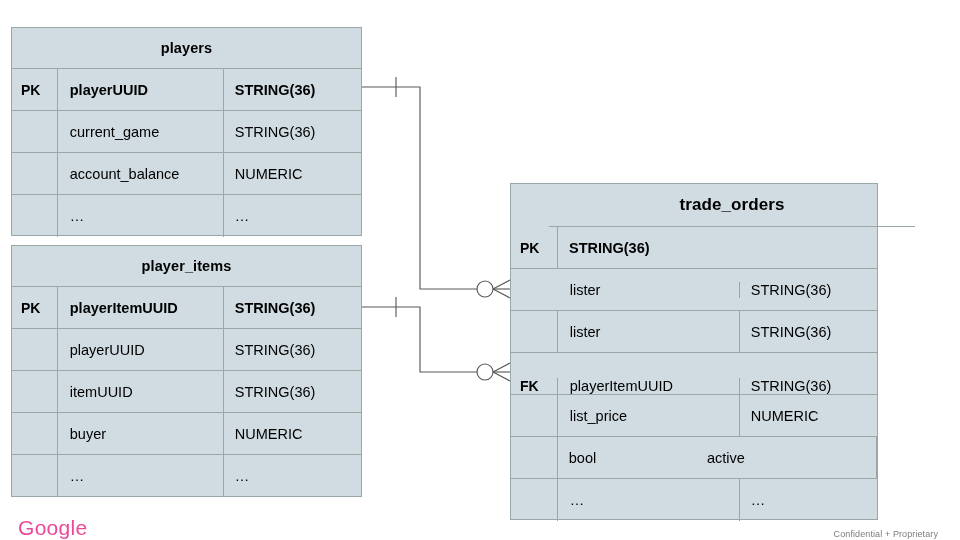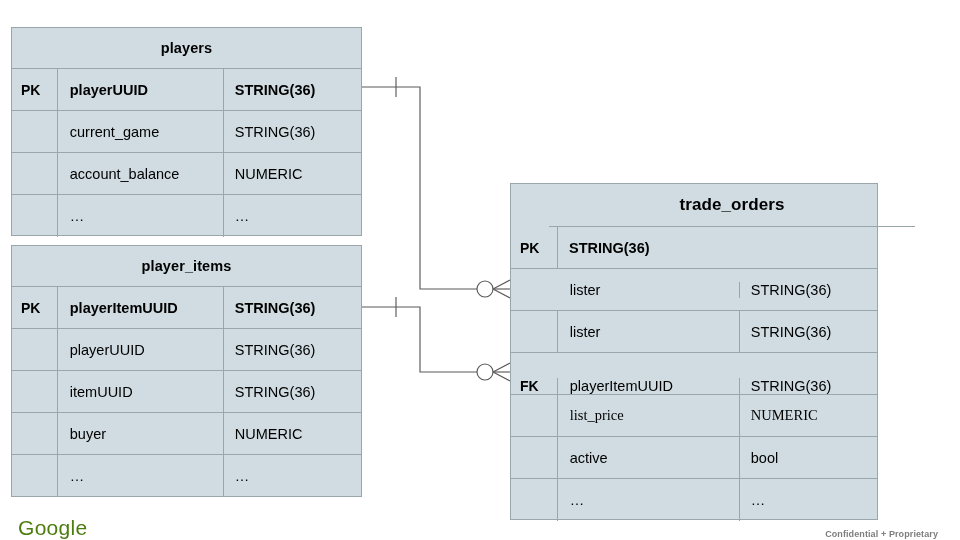--- a/index.html
+++ b/index.html
@@ -97,21 +97,20 @@
     color: #6d6d6d;
     letter-spacing: 0.3px;
   }
   .confidential {
     position: absolute;
     right: 14px;
     bottom: 13px;
     font-size: 9px;
     color: #7d7d7d;
     letter-spacing: 0.1px;
-    font-weight: bold;
   }
 </style>
 </head>
 <body style="background: rgb(255, 255, 255);">
 
 <div id="canvas">
 
   <div id="entities">
       <div class="entity" style="left: 11px; top: 15px; width: 351px; height: 209px; background: rgb(208, 220, 225); border-color: rgb(154, 167, 170);">
         <div class="title" style="height: 41px; font-size: 14.5px; border-color: rgb(154, 167, 170);">players</div>
@@ -178,29 +177,29 @@
         <div class="row" style="height: 42px; border-color: rgb(154, 167, 170);">
           <div class="cell key" style="width: 47px; font-size: 14px; border-color: rgb(154, 167, 170);"></div>
           <div class="cell name" style="width: 183px; font-size: 14.5px; border-color: rgb(154, 167, 170);">lister</div>
           <div class="cell type" style="width: 138px; font-size: 14.5px; border-color: rgb(154, 167, 170);">STRING(36)</div>
         </div>
         <div class="row" style="height: 42px; border-color: rgb(154, 167, 170); align-items: flex-end;">
           <div class="cell key" style="width: 47px; font-size: 14px; border-color: rgb(154, 167, 170);">FK</div>
           <div class="cell name" style="width: 183px; font-size: 14.5px; border-color: rgb(154, 167, 170);">playerItemUUID</div>
           <div class="cell type" style="width: 138px; font-size: 14.5px; border-color: rgb(154, 167, 170);">STRING(36)</div>
         </div>
-        <div class="row" style="height: 42px; border-color: rgb(154, 167, 170); font-family: Liberation Serif, serif;">
+        <div class="row" style="height: 42px; border-color: rgb(154, 167, 170);">
           <div class="cell key" style="width: 47px; font-size: 14px; border-color: rgb(154, 167, 170);"></div>
           <div class="cell name" style="width: 183px; font-size: 14.5px; border-color: rgb(154, 167, 170);">list_price</div>
           <div class="cell type" style="width: 138px; font-size: 14.5px; border-color: rgb(154, 167, 170);">NUMERIC</div>
         </div>
         <div class="row" style="height: 42px; border-color: rgb(154, 167, 170);">
           <div class="cell key" style="width: 47px; font-size: 14px; border-color: rgb(154, 167, 170);"></div>
+          <div class="cell type" style="width: 138px; font-size: 14.5px; border-color: rgb(154, 167, 170);">bool</div>
           <div class="cell name" style="width: 183px; font-size: 14.5px; border-color: rgb(154, 167, 170);">active</div>
-          <div class="cell type" style="width: 138px; font-size: 14.5px; border-color: rgb(154, 167, 170);">bool</div>
         </div>
         <div class="row last" style="height: 42px; border-color: rgb(154, 167, 170);">
           <div class="cell key" style="width: 47px; font-size: 14px; border-color: rgb(154, 167, 170);"></div>
           <div class="cell name" style="width: 183px; font-size: 14.5px; border-color: rgb(154, 167, 170);">…</div>
           <div class="cell type" style="width: 138px; font-size: 14.5px; border-color: rgb(154, 167, 170);">…</div>
         </div>
       </div>
     </div>
 
   <svg id="wires" viewBox="0 0 960 540" xmlns="http://www.w3.org/2000/svg">
@@ -217,15 +216,15 @@
     <g>
       <polyline points="362,295 420,295 420,360 477,360" stroke="#595959"></polyline>
       <line x1="396" y1="285" x2="396" y2="305" stroke="#595959"></line>
       <circle cx="485" cy="360" r="8" stroke="#595959"></circle>
       <line x1="493" y1="360" x2="510" y2="351" stroke="#595959"></line>
       <line x1="493" y1="360" x2="510" y2="360" stroke="#595959"></line>
       <line x1="493" y1="360" x2="510" y2="369" stroke="#595959"></line>
     </g>
   </svg>
 
-  <div class="g-logo" style="color: #4d7c0f;">Google</div>
+  <div class="g-logo" style="color: #ec4899;">Google</div>
   <div class="confidential" style="color: rgb(125, 125, 125);">Confidential + Proprietary</div>
 </div>
 
 </body></html>

